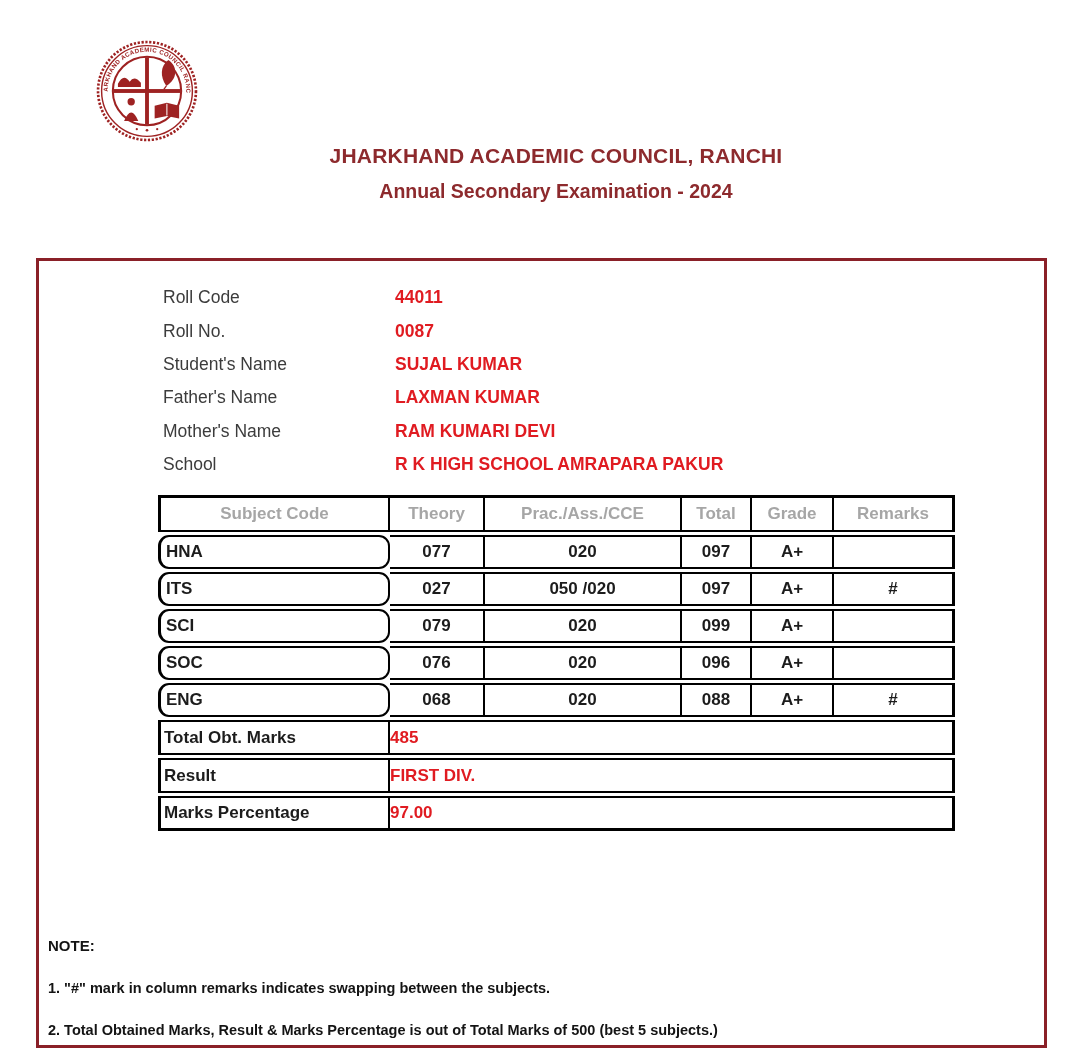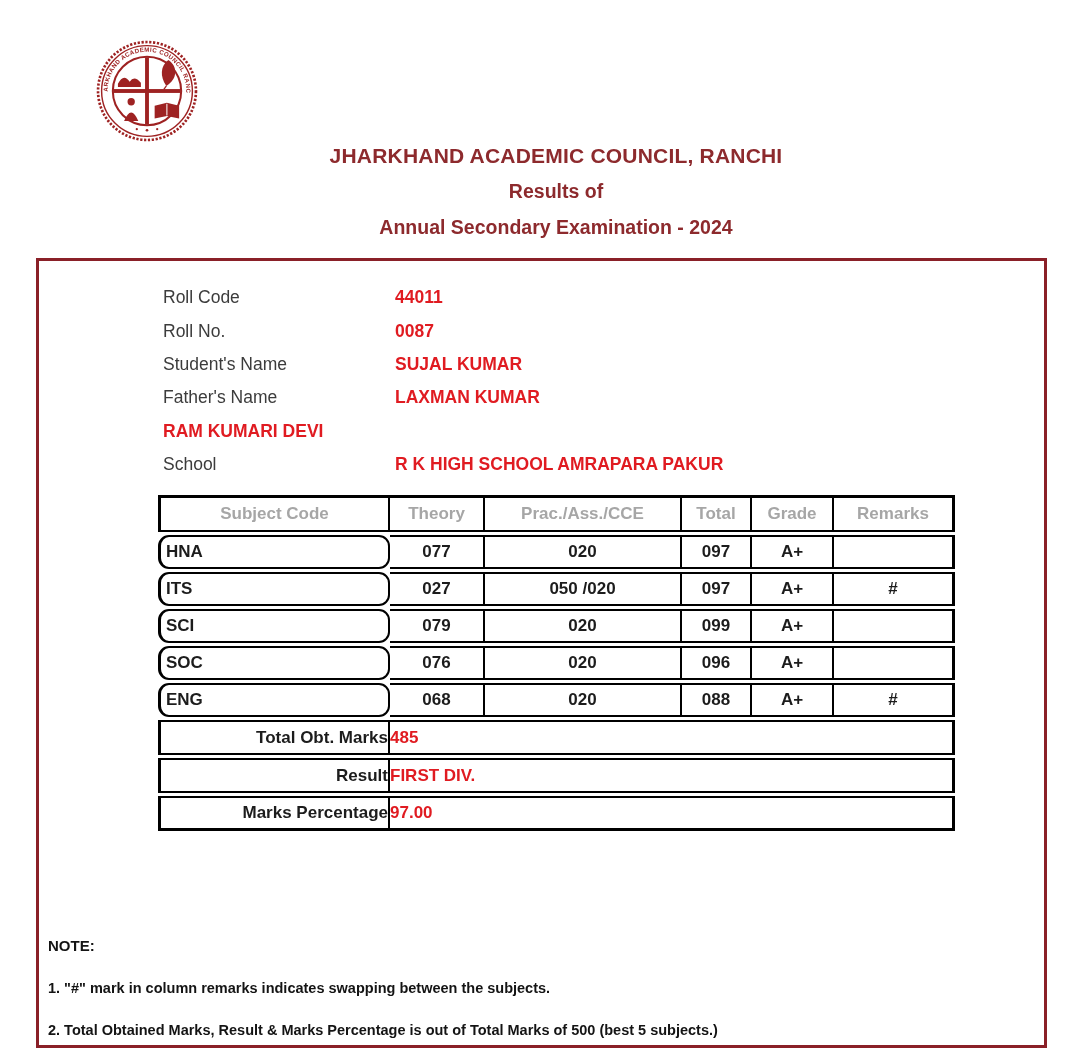--- a/index.html
+++ b/index.html
@@ -30,21 +30,21 @@
            border-collapse:separate; border-spacing:0 3px; table-layout:fixed; }
   .marks th, .marks td { border-top:2px solid #000; border-bottom:2px solid #000;
            border-right:2px solid #000; font-size:17px; font-weight:bold;
            text-align:center; overflow:hidden; white-space:nowrap; }
   .marks th:first-child, .marks td:first-child { border-left:3px solid #000; }
   .marks th:last-child,  .marks td:last-child  { border-right:3px solid #000; }
   .marks thead th { height:37px; color:#a6a6a6; border-top:3px solid #000; }
   .marks tbody td { height:34px; color:#1c1c1c; }
   .marks td.subj  { text-align:left; padding-left:5px;border-radius:11px; }
   .marks tr.summary td { height:35px; }
-  .marks td.sumlabel { text-align:right; padding-left:14px; }
+  .marks td.sumlabel { text-align:left; padding-left:3px; }
   .marks td.sumvalue { text-align:left; color:#e01b21; }
   .marks tr:last-child td { border-bottom:3px solid #000; }
 
   
   .notes { position:absolute; left:48px; top:901px; color:#141414;margin-top:36px; }
   .notes .note-head { font-size:15px; font-weight:bold; margin-bottom:26px; }
   .notes p { font-size:14.5px; font-weight:bold; margin-bottom:25px; line-height:17px; }
 </style>
 </head>
 <body>
@@ -72,21 +72,20 @@
   </g>
   <g fill="#9e2222">
     <circle cx="50" cy="88.5" r="1.3"></circle>
     <circle cx="40" cy="87.4" r="1.1"></circle>
     <circle cx="60" cy="87.4" r="1.1"></circle>
   </g>
 </svg>
 
 <div class="titles">
   <div class="title-main">JHARKHAND ACADEMIC COUNCIL, RANCHI</div>
-  <div class="title-sub">Results of</div>
   <div class="title-exam">Annual Secondary Examination - 2024</div>
 </div>
 
 <div class="main-box"></div>
 
 <div class="details">
   <div class="detail-row">
     <span class="dlabel">Roll Code</span>
     <span class="dvalue">44011</span>
   </div>
@@ -96,20 +95,21 @@
   </div>
   <div class="detail-row">
     <span class="dlabel">Student's Name</span>
     <span class="dvalue">SUJAL KUMAR</span>
   </div>
   <div class="detail-row">
     <span class="dlabel">Father's Name</span>
     <span class="dvalue">LAXMAN KUMAR</span>
   </div>
   <div class="detail-row">
+    <span class="dlabel">Mother's Name</span>
     <span class="dvalue">RAM KUMARI DEVI</span>
   </div>
   <div class="detail-row">
     <span class="dlabel">School</span>
     <span class="dvalue">R K HIGH SCHOOL AMRAPARA PAKUR</span>
   </div>
 </div>
 
 <table class="marks">
   <colgroup>

